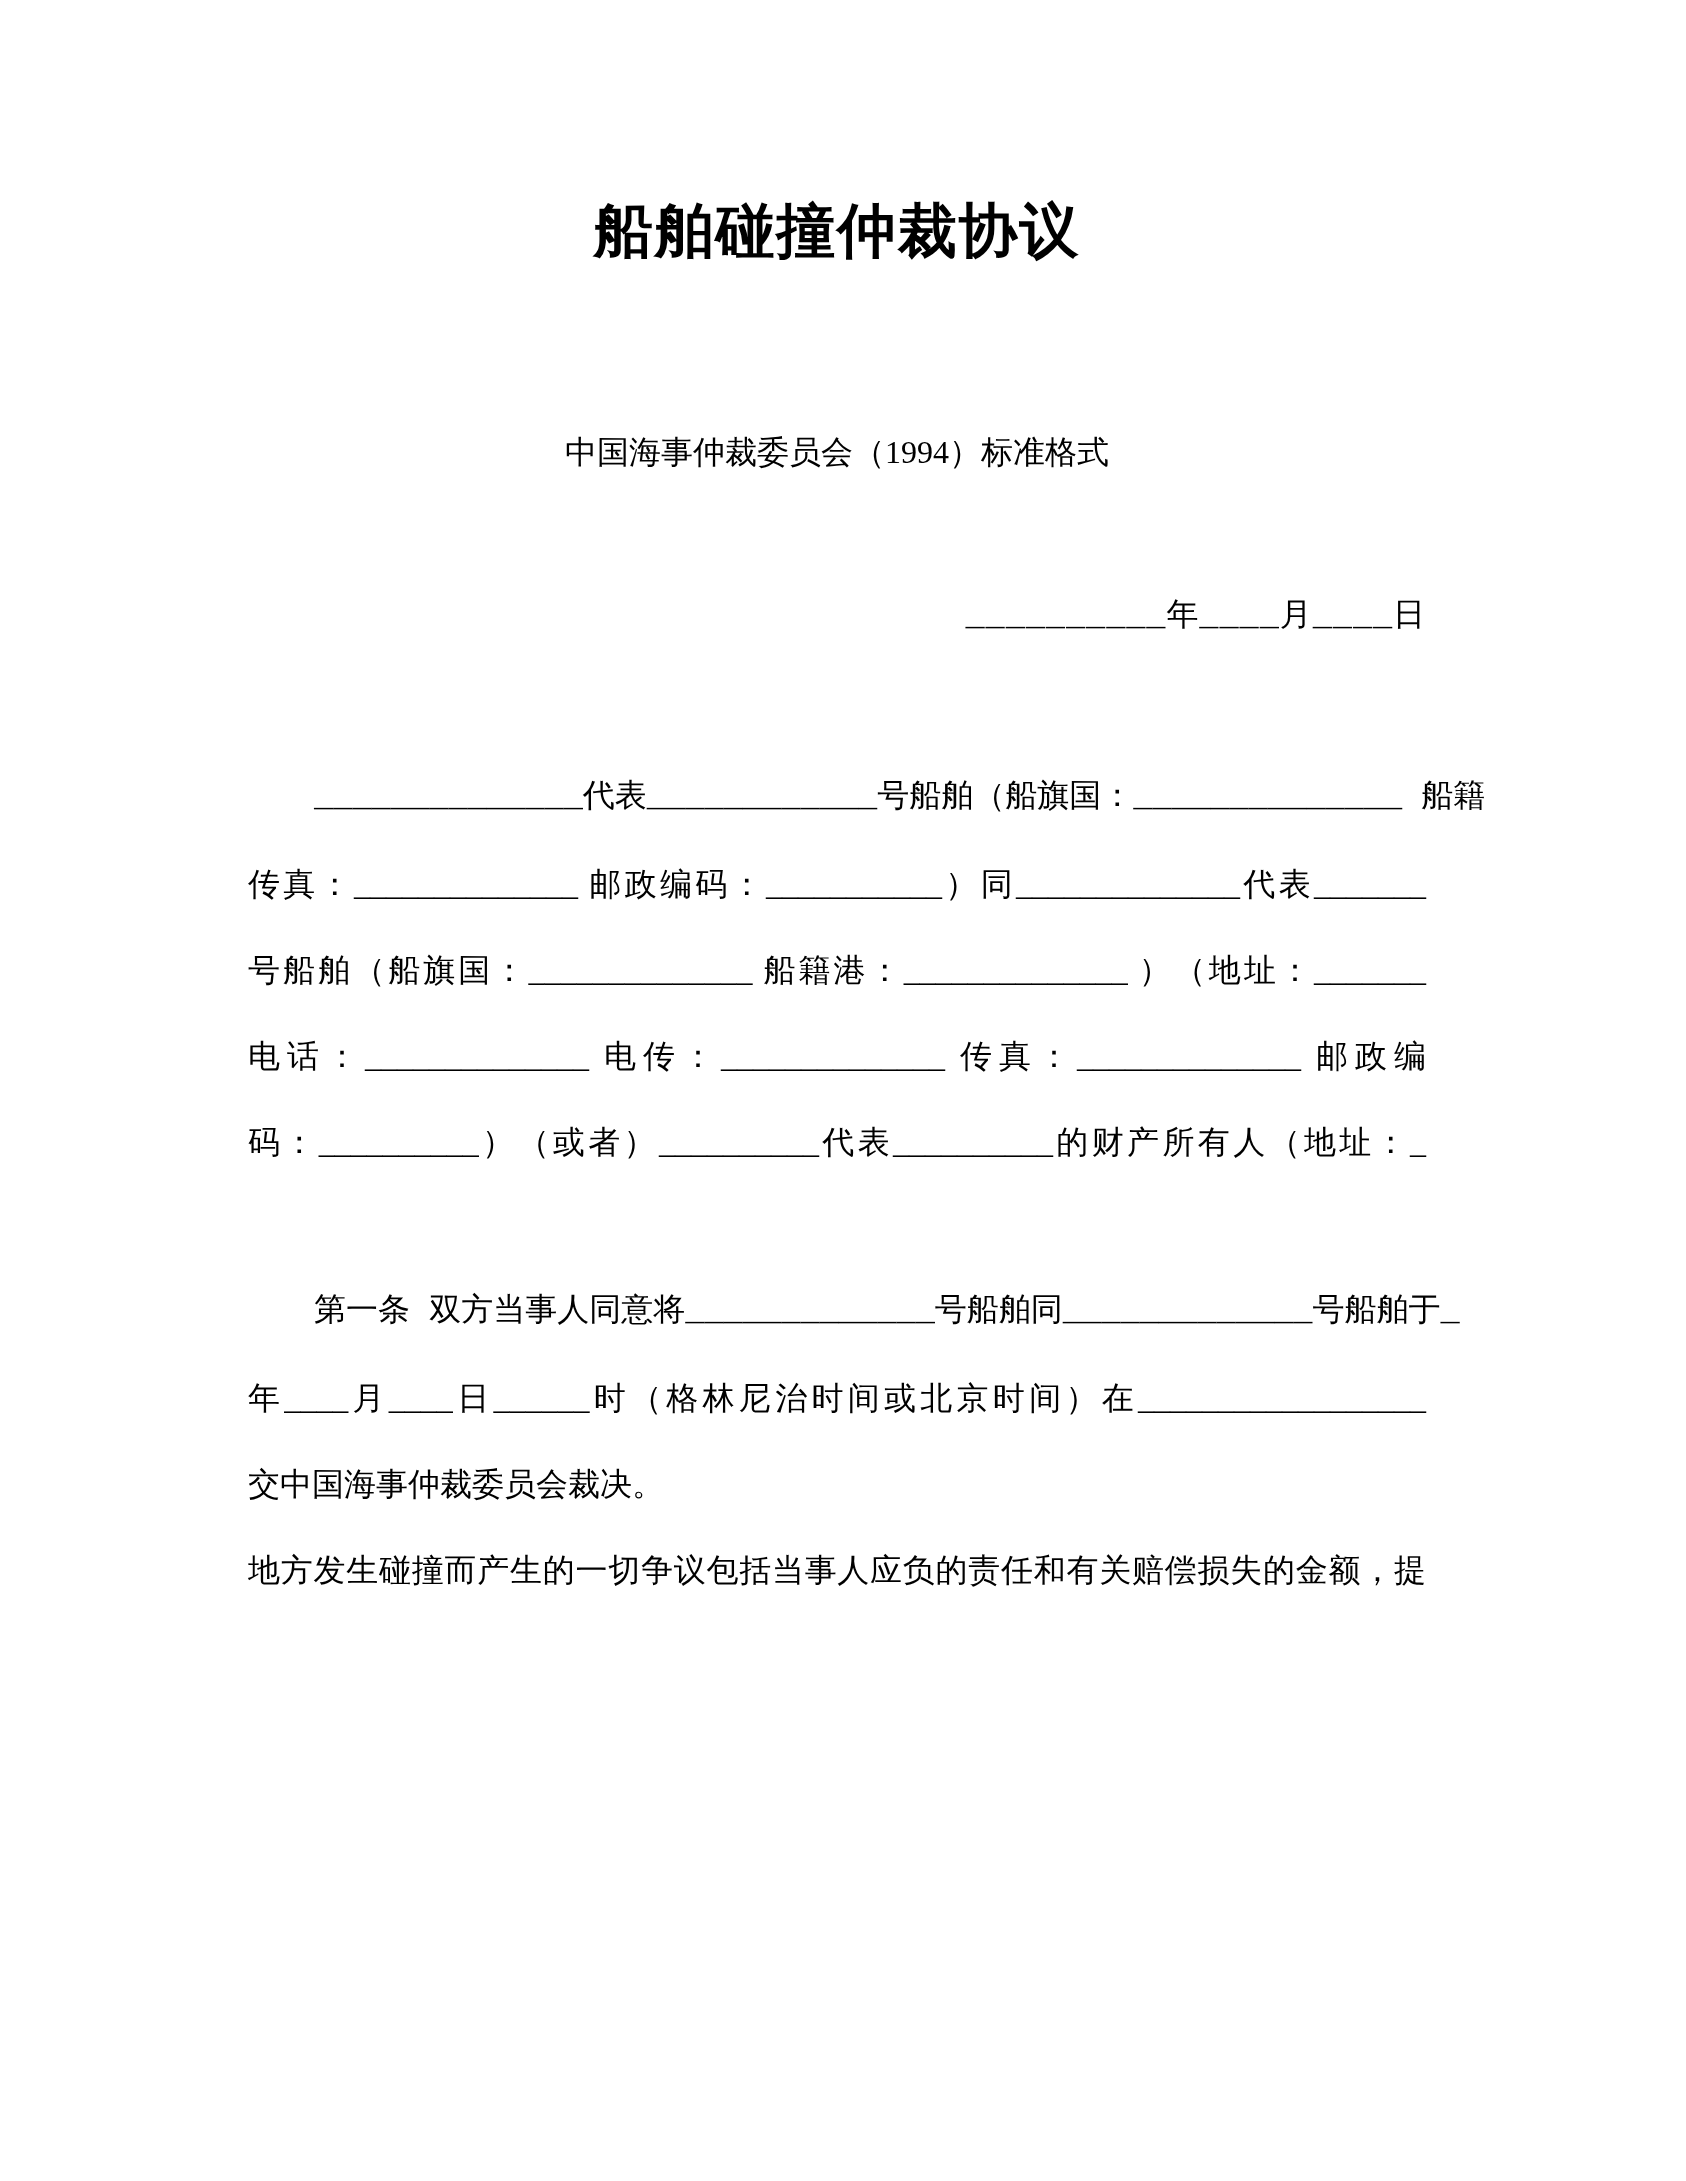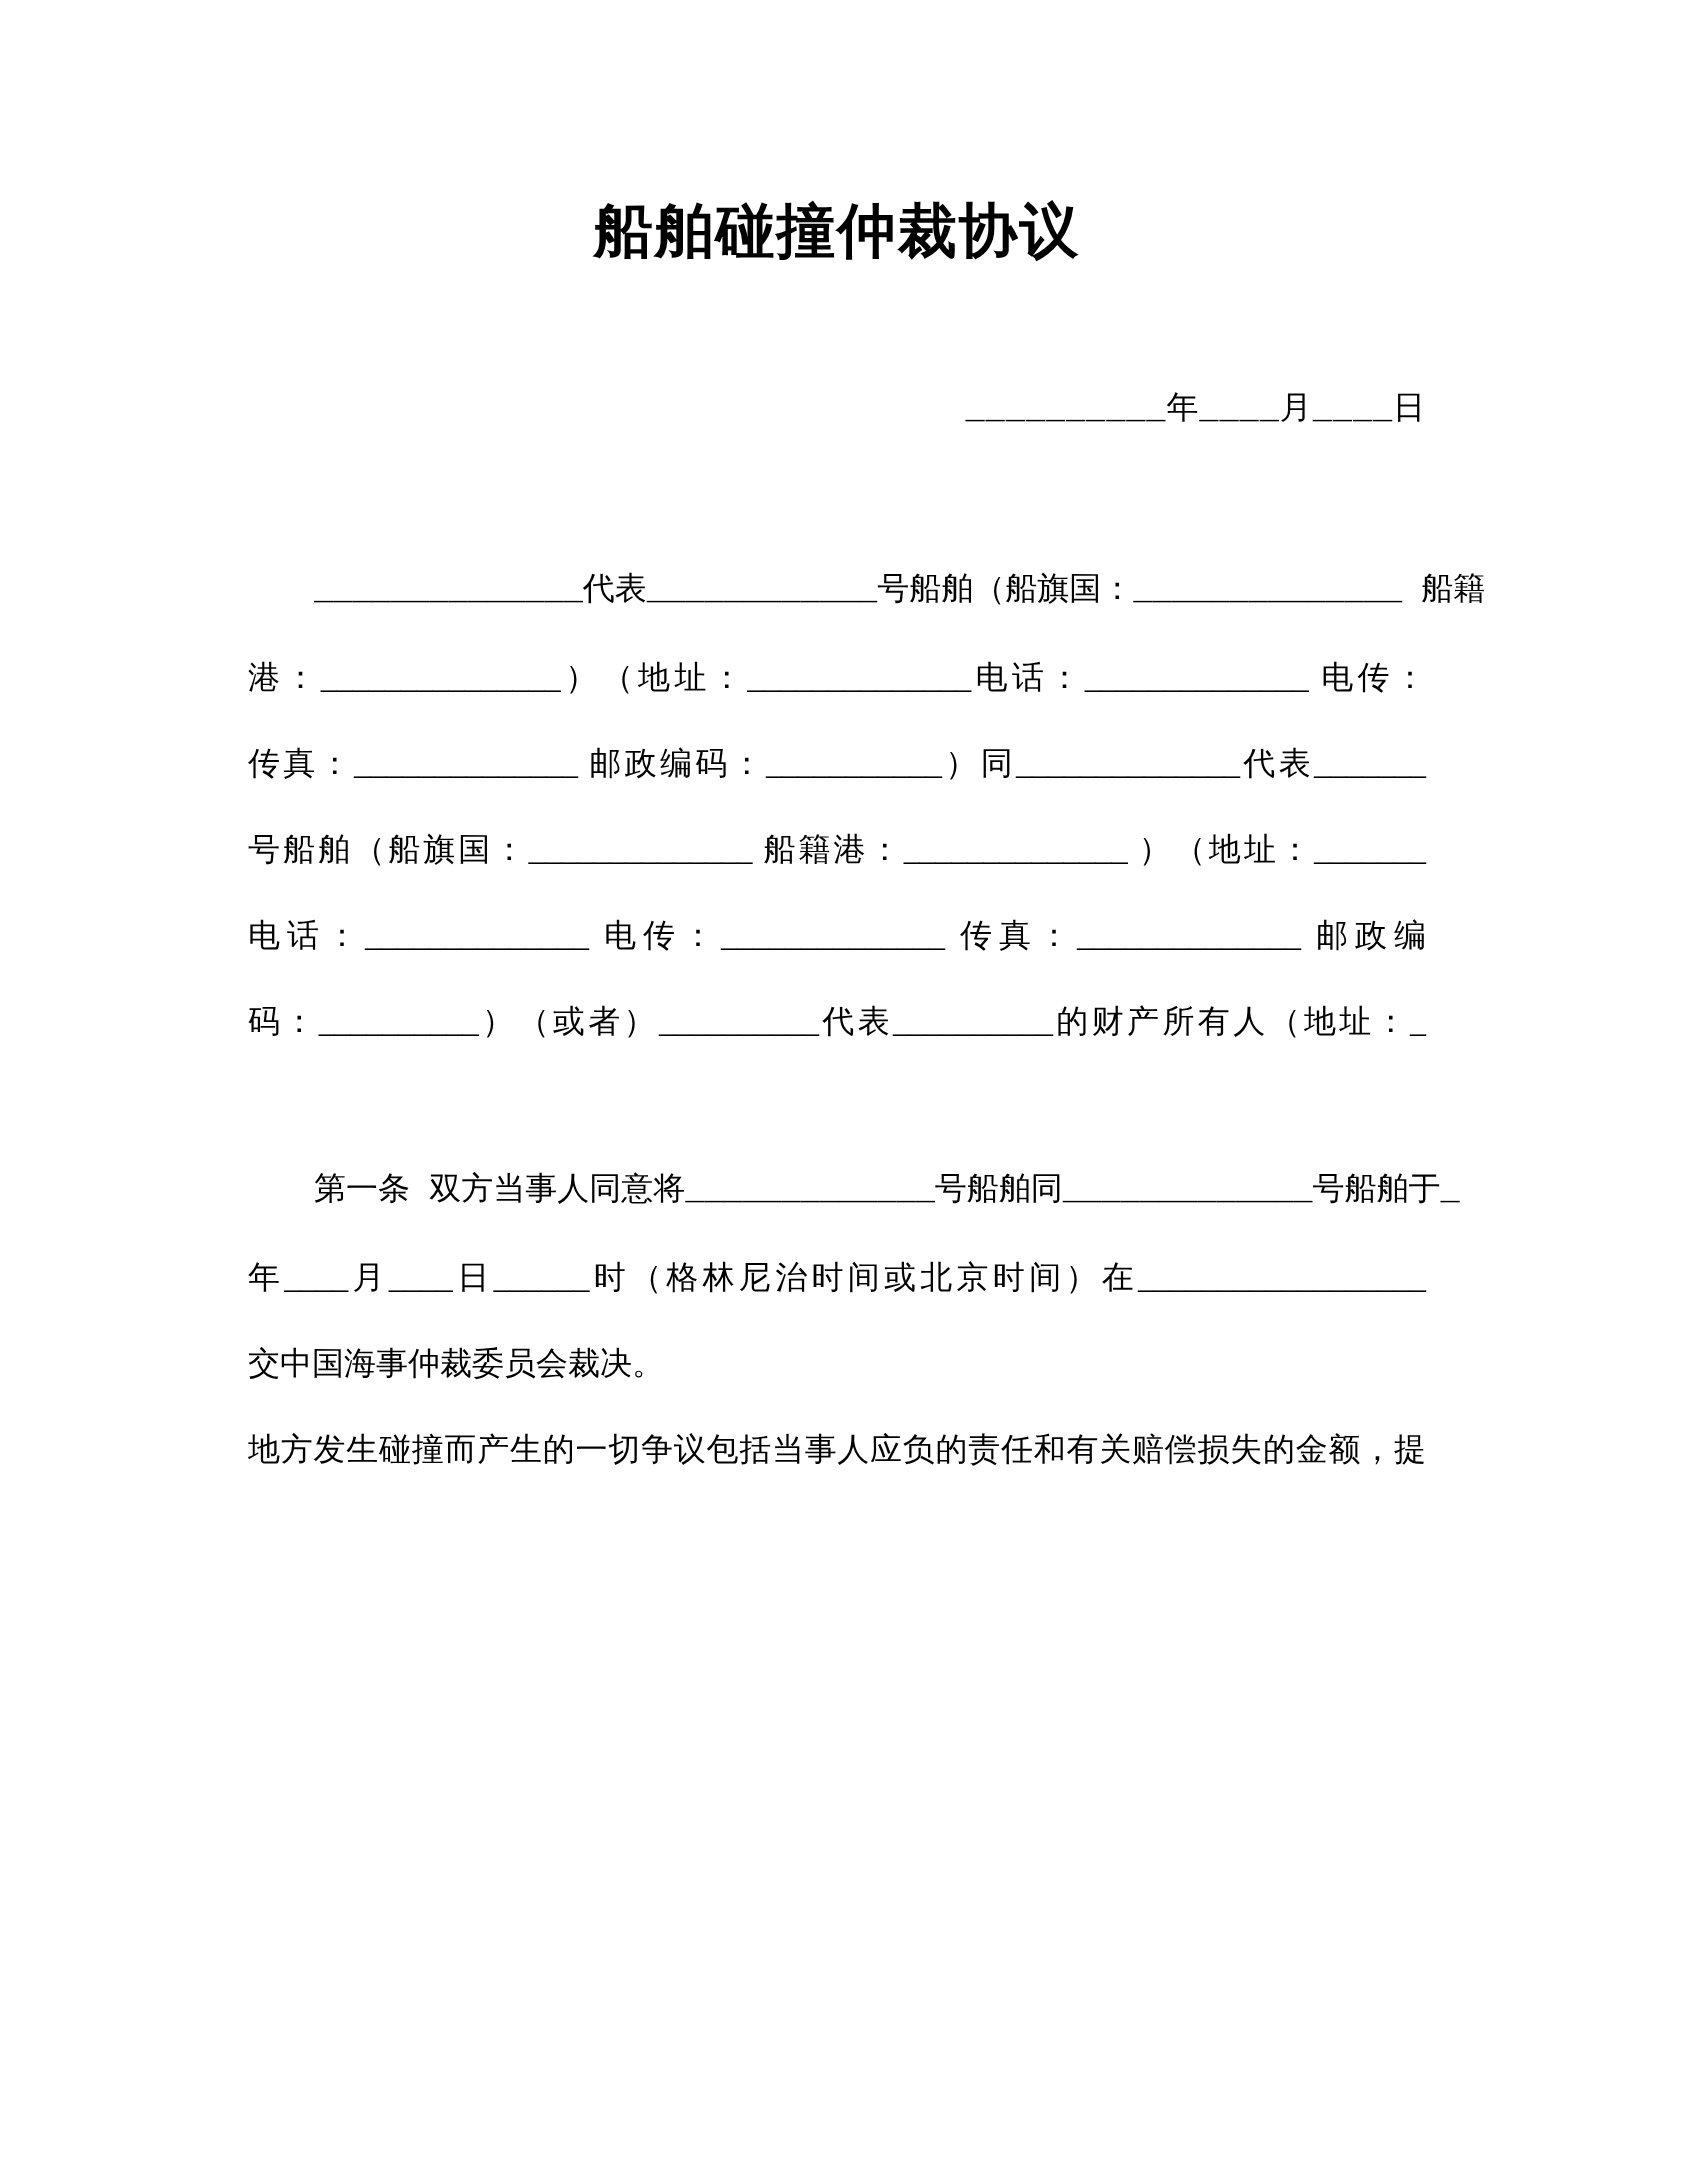--- a/index.html
+++ b/index.html
@@ -63,26 +63,26 @@
     text-indent: 66px;
     font-family: Liberation Mono, monospace;
   }
 </style>
 </head>
 <body>
 
 <div class="page">
   <h1 class="title">船舶碰撞仲裁协议</h1>
 
+  <div class="subtitle">中国海事仲裁委员会（1994）标准格式</div>
 
   <div class="date-line">__________年____月____日</div>
 
   <div class="para">
       <div class="line indent">______________代表____________号船舶（船旗国：______________ 船籍</div>
-      <div class="line">港：_______________）（地址：______________电话：______________ 电传：</div>
       <div class="line">传真：______________ 邮政编码：___________）同______________代表_______</div>
       <div class="line">号船舶（船旗国：______________ 船籍港：______________ ）（地址：_______</div>
       <div class="line">电话：______________ 电传：______________ 传真：______________ 邮政编</div>
       <div class="line">码：__________）（或者）__________代表__________的财产所有人（地址：_</div>
     </div>
 
   <div class="para second">
       <div class="line indent">第一条 双方当事人同意将_____________号船舶同_____________号船舶于_</div>
       <div class="line">年____月____日______时（格林尼治时间或北京时间）在__________________</div>
       <div class="line last">交中国海事仲裁委员会裁决。</div>

